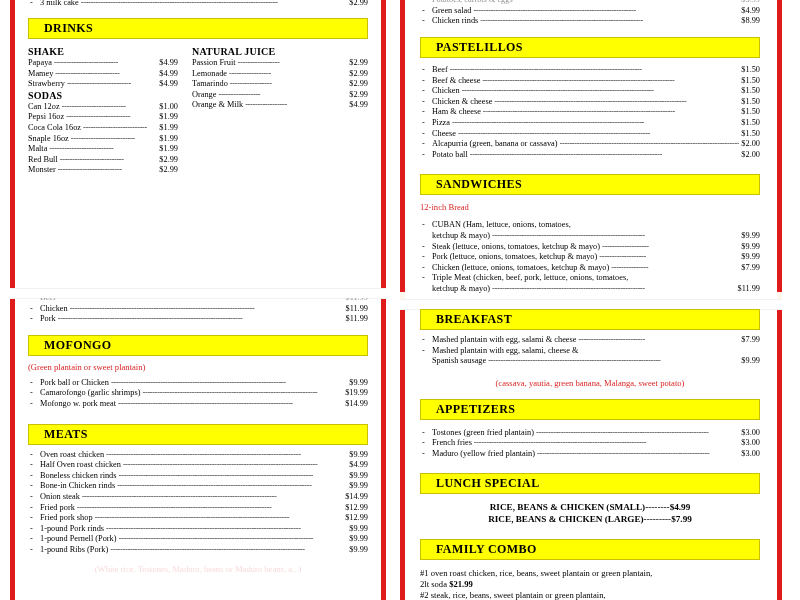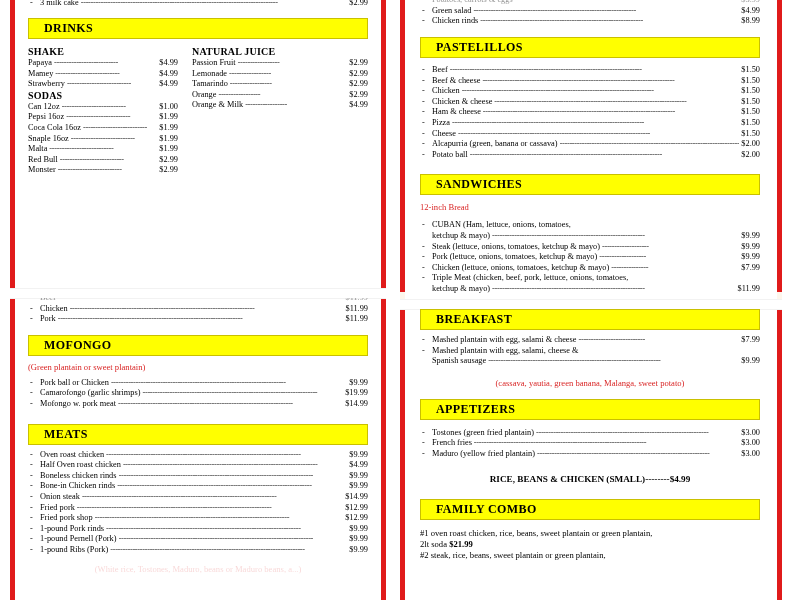--- a/index.html
+++ b/index.html
@@ -691,23 +691,27 @@
               <span class="row">
                 <span class="nm">Maduro (yellow fried plantain)</span>
                 <span class="ldr">----------------------------------------------------------------------</span>
                 <span class="pr">$3.00</span>
               </span>
             </li>
         </ul>
       </div>
 
       <div style="margin-top:13px;">
+        <div class="sec-bar">LUNCH SPECIAL</div>
         <div style="margin-top:7px;">
           <div class="special-line">
             <span>RICE, BEANS &amp; CHICKEN (SMALL)</span><span>--------</span><span>$4.99</span>
+          </div>
+          <div class="special-line">
+            <span>RICE, BEANS &amp; CHICKEN (LARGE)</span><span>---------</span><span>$7.99</span>
           </div>
         </div>
       </div>
 
       <div style="margin-top:14px;">
         <div class="sec-bar">FAMILY COMBO</div>
         <div style="margin-top:8px; overflow:hidden;">
           <div class="combo-line">
             <span>#1 oven roast chicken, rice, beans, sweet plantain or green plantain,</span><br>
             <span>2lt soda</span>&nbsp;<b>$21.99</b>

